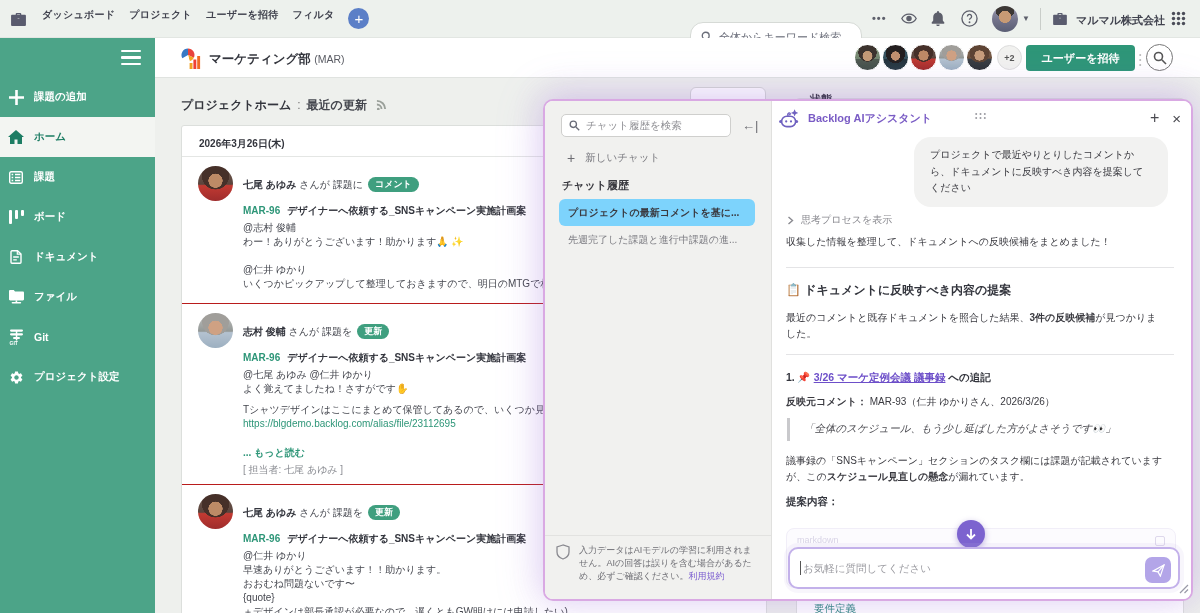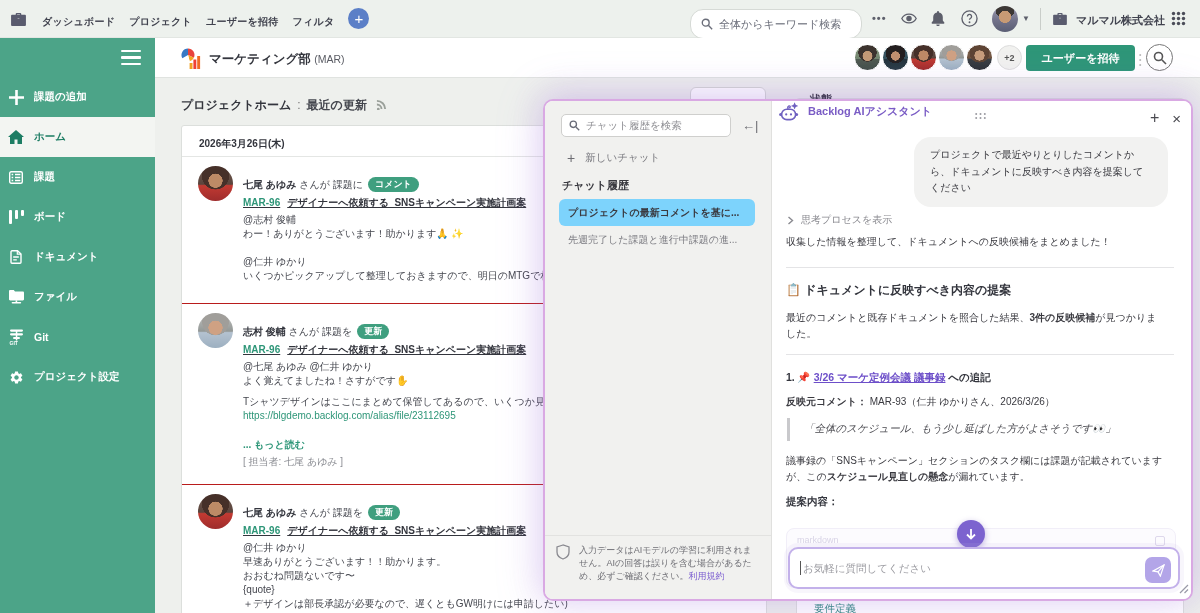--- a/index.html
+++ b/index.html
@@ -10,24 +10,24 @@
 
   .pa1 { background: radial-gradient(circle at 50% 44%, #c39a76 26%, rgba(0,0,0,0) 27%), radial-gradient(circle at 50% 30%, #3c332e 42%, rgba(0,0,0,0) 43%), linear-gradient(180deg, #8a9a80 0%, #71856e 55%, #4e5a50 58%, #44504a 100%); }
   .pa2 { background: radial-gradient(circle at 50% 44%, #c09070 24%, rgba(0,0,0,0) 25%), radial-gradient(circle at 50% 34%, #241f20 46%, rgba(0,0,0,0) 47%), linear-gradient(180deg, #3d5a66 0%, #35505c 55%, #23323c 58%, #2c3e48 100%); }
   .pa3 { background: radial-gradient(circle at 50% 42%, #bd8a66 26%, rgba(0,0,0,0) 27%), radial-gradient(circle at 50% 28%, #463029 44%, rgba(0,0,0,0) 45%), linear-gradient(180deg, #6e584e 0%, #5a443c 52%, #c23a32 56%, #9e2c2c 100%); }
   .pa4 { background: radial-gradient(circle at 50% 42%, #cfa183 26%, rgba(0,0,0,0) 27%), radial-gradient(circle at 50% 26%, #a09e9a 42%, rgba(0,0,0,0) 43%), linear-gradient(180deg, #c4c4c2 0%, #939896 52%, #b4c2d0 56%, #9cafc0 100%); }
   .pa5 { background: radial-gradient(circle at 50% 42%, #c79d7c 26%, rgba(0,0,0,0) 27%), radial-gradient(circle at 50% 30%, #5e4434 46%, rgba(0,0,0,0) 47%), linear-gradient(180deg, #8c7460 0%, #6e523e 52%, #3a3e44 58%, #2e3238 100%); }
   .pa0 { background: radial-gradient(circle at 50% 42%, #c79a74 30%, rgba(0,0,0,0) 31%), radial-gradient(ellipse 40% 26% at 50% 22%, #3c3734 88%, rgba(0,0,0,0) 90%), linear-gradient(180deg, #9a9aae 0%, #72728a 55%, #5a5e74 100%); }
 
   
   #topbar { position:absolute; left:0; top:0; width:1200px; height:38px; background:#edf1ed; border-bottom:1px solid #e2e6e2; display:flex; align-items:center; }
-  #topbar .nav { display:flex; align-items:flex-end; gap:14px; margin-left:42px; }
+  #topbar .nav { display:flex; align-items:flex-start; gap:14px; margin-left:42px; }
   #topbar .nav a { font-size:10px; font-weight:700; color:#41434f; text-decoration:none; letter-spacing:.25px; }
   .plusbtn { width:21px; height:21px; border-radius:50%; background:#5b7fc7; color:#fff; display:flex; align-items:center; justify-content:center; font-size:15px; font-weight:400; line-height:1; }
-  #searchpill { position:absolute; left:690px; top:9px; width:172px; height:30px; background:#fff; border:1px solid #d6dad6; border-radius:13px; display:flex; align-items:center; color:#6a6d79; font-size:11px; gap:6px; padding-left:10px;}
+  #searchpill { position:absolute; left:690px; top:22px; width:172px; height:30px; background:#fff; border:1px solid #d6dad6; border-radius:13px; display:flex; align-items:center; color:#6a6d79; font-size:11px; gap:6px; padding-left:10px;}
   .topicons { position:absolute; left:0; top:0; width:1200px; height:38px; }
 
   
   #sidebar { position:absolute; left:0; top:38px; width:155px; height:575px; background:#4ca488; }
   #sidebar .head { height:39px; position:relative; }
   .hamburger { position:absolute; left:121px; top:12px; width:20px; }
   .hamburger div { height:2.4px; background:#fff; margin-bottom:4px; border-radius:1px;}
   .menu-item { height:40px; display:flex; align-items:center; padding-left:9px; color:#fff; font-size:10.5px; font-weight:700; }
   .menu-item .mi { width:14px; display:flex; justify-content:center; margin-right:11px; }
   .menu-item.active { background:#f3f5f2; color:#1d7d64; }
@@ -49,21 +49,21 @@
   #pagetitle .sep { font-weight:400; color:#777; margin:0 6px;}
   #pagetitle .sub { font-weight:700; color:#44464e; }
 
   #feedcard { position:absolute; left:26px; top:47px; width:586px; height:560px; background:#fff; border:1px solid #dcdfdc; border-radius:3px; }
   .datehead { height:31px; line-height:35px; padding-left:17px; font-size:10px; font-weight:700; color:#33353d; border-bottom:1px solid #e4e6e4; }
   .fitem { position:relative; padding:20px 17px 0 61px; border-bottom:1px solid #b91c1c; overflow:hidden;}
   .fitem .fav { position:absolute; left:16px; top:9px; width:35px; height:35px; border-radius:50%; overflow:hidden;}
   .fline { font-size:10px; color:#44464e; line-height:15px;}
   .fname { font-weight:700; color:#33353d; }
   .badge { display:inline-block; background:#3f9f7f; color:#fff; font-size:9px; font-weight:700; border-radius:8px; padding:2px 7px; line-height:11px; vertical-align:1px; margin-left:5px;}
-  .ftitle { font-size:10px; font-weight:700; color:#33353d; margin-top:4px; line-height:14px;text-decoration:underline; }
+  .ftitle { font-size:10px; font-weight:700; color:#33353d; margin-top:12px; line-height:14px; }
   .ftitle .key { color:#2e9678; margin-right:7px;}
   .fbody { font-size:10px; color:#44464e; line-height:14px; margin-top:3px;}
   .glink { color:#2e9678; text-decoration:none; }
   .more { color:#2e9678; font-weight:700; font-size:10px; margin-top:15px; line-height:13px;}
   .assignee { color:#8b8d93; font-size:10px; margin-top:4px; line-height:13px;}
 
   #rightcard { position:absolute; left:641px; top:20px; width:388px; height:600px; background:#fff; border:1px solid #dcdfdc; border-radius:3px; }
   #statuslab { position:absolute; left:655px; top:14px; font-size:11px; font-weight:700; color:#33353d; }
   #toppill { position:absolute; left:535px; top:9px; width:76px; height:26px; background:#fff; border:1px solid #d4d7d4; border-radius:6px;}
 
@@ -74,21 +74,21 @@
   #collapse { position:absolute; left:197px; top:17px; color:#6d6d73; font-size:13px; }
   #newchat { position:absolute; left:22px; top:49px; color:#79797f; font-size:10.5px; display:flex; align-items:center; gap:10px;}
   #histlabel { position:absolute; left:17px; top:77px; font-size:11px; font-weight:700; color:#3a3a40;}
   .hitem1 { position:absolute; left:14px; top:98px; width:196px; height:27px; background:#7dd3fc; border-radius:6px; line-height:27px; padding-left:9px; font-size:10px; font-weight:600; color:#3a3a40; white-space:nowrap; overflow:hidden;}
   .hitem2 { position:absolute; left:23px; top:132px; font-size:10px; color:#7c7c82; white-space:nowrap;}
   #mfoot { position:absolute; left:0px; bottom:0px; width:226px; border-top:1px solid #e2e2e0; padding:8px 12px 16px 34px; font-size:9px; color:#6f6f75; line-height:13px;}
   #mfoot .shield { position:absolute; left:11px; top:8px; }
   #mfoot a { color:#7a5cd0; text-decoration:none;}
 
   #mright { flex:1; position:relative; background:#fff; }
-  #aihead { position:absolute; left:6px; top:0; display:flex; align-items:center; gap:8px; color:#7a5cc5; font-weight:700; font-size:11px;}
+  #aihead { position:absolute; left:6px; top:7px; display:flex; align-items:center; gap:8px; color:#7a5cc5; font-weight:700; font-size:11px;}
   #dragdots { position:absolute; left:203px; top:5px; }
   #plusclose { position:absolute; right:10px; top:8px; color:#4a4a50; display:flex; gap:13px; align-items:center;}
   #bubble { position:absolute; left:142px; top:36px; width:254px; background:#f2f2f1; border-radius:17px; padding:10px 16px; font-size:10px; line-height:16.5px; color:#3a3a40;}
   #thought { position:absolute; left:15px; top:112px; color:#8a8a90; font-size:10px; display:flex; align-items:center; }
   #collected { position:absolute; left:14px; top:134px; font-size:10px; color:#3a3a40;}
   .hr1 { position:absolute; left:14px; right:17px; top:166px; border-top:1px solid #e4e4e6;}
   #h2a { position:absolute; left:14px; top:181px; font-size:12px; font-weight:700; color:#33353d;}
   #para1 { position:absolute; left:14px; top:209px; width:372px; font-size:10px; line-height:16px; color:#3a3a40;}
   .hr2 { position:absolute; left:14px; right:17px; top:253px; border-top:1px solid #e4e4e6;}
   #item1 { position:absolute; left:14px; top:270px; font-size:10.5px; font-weight:700; color:#33353d;}

